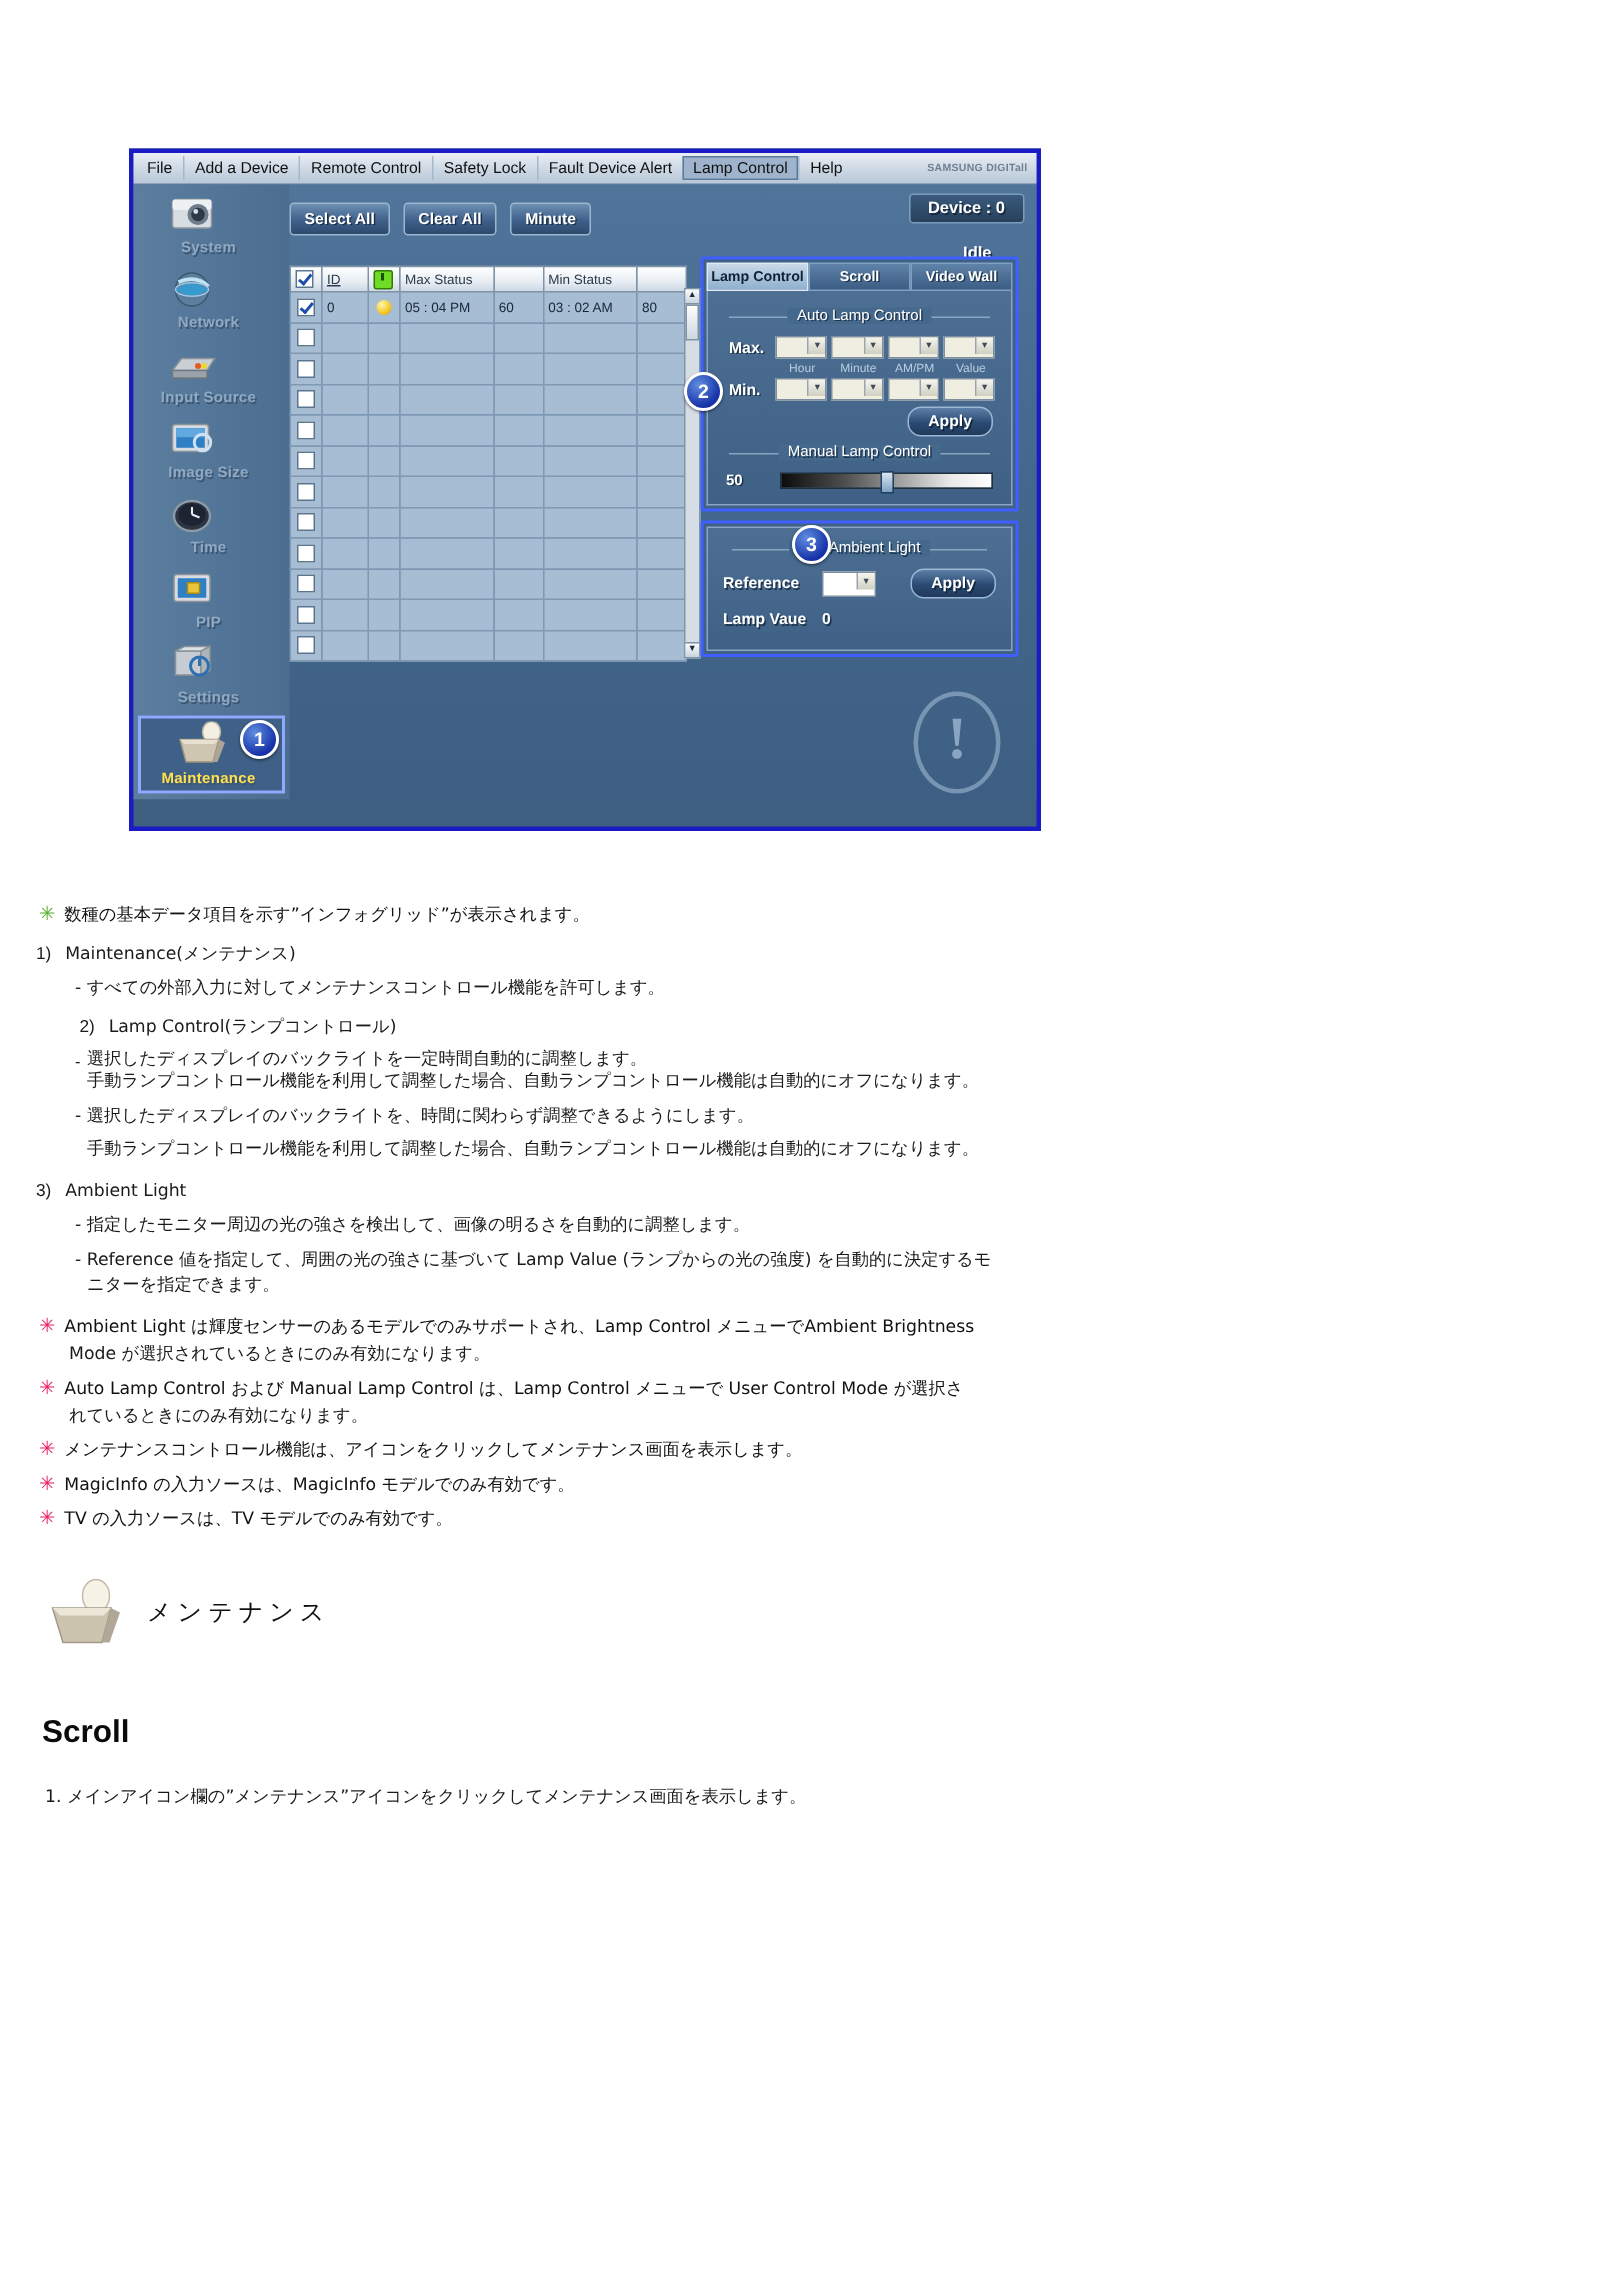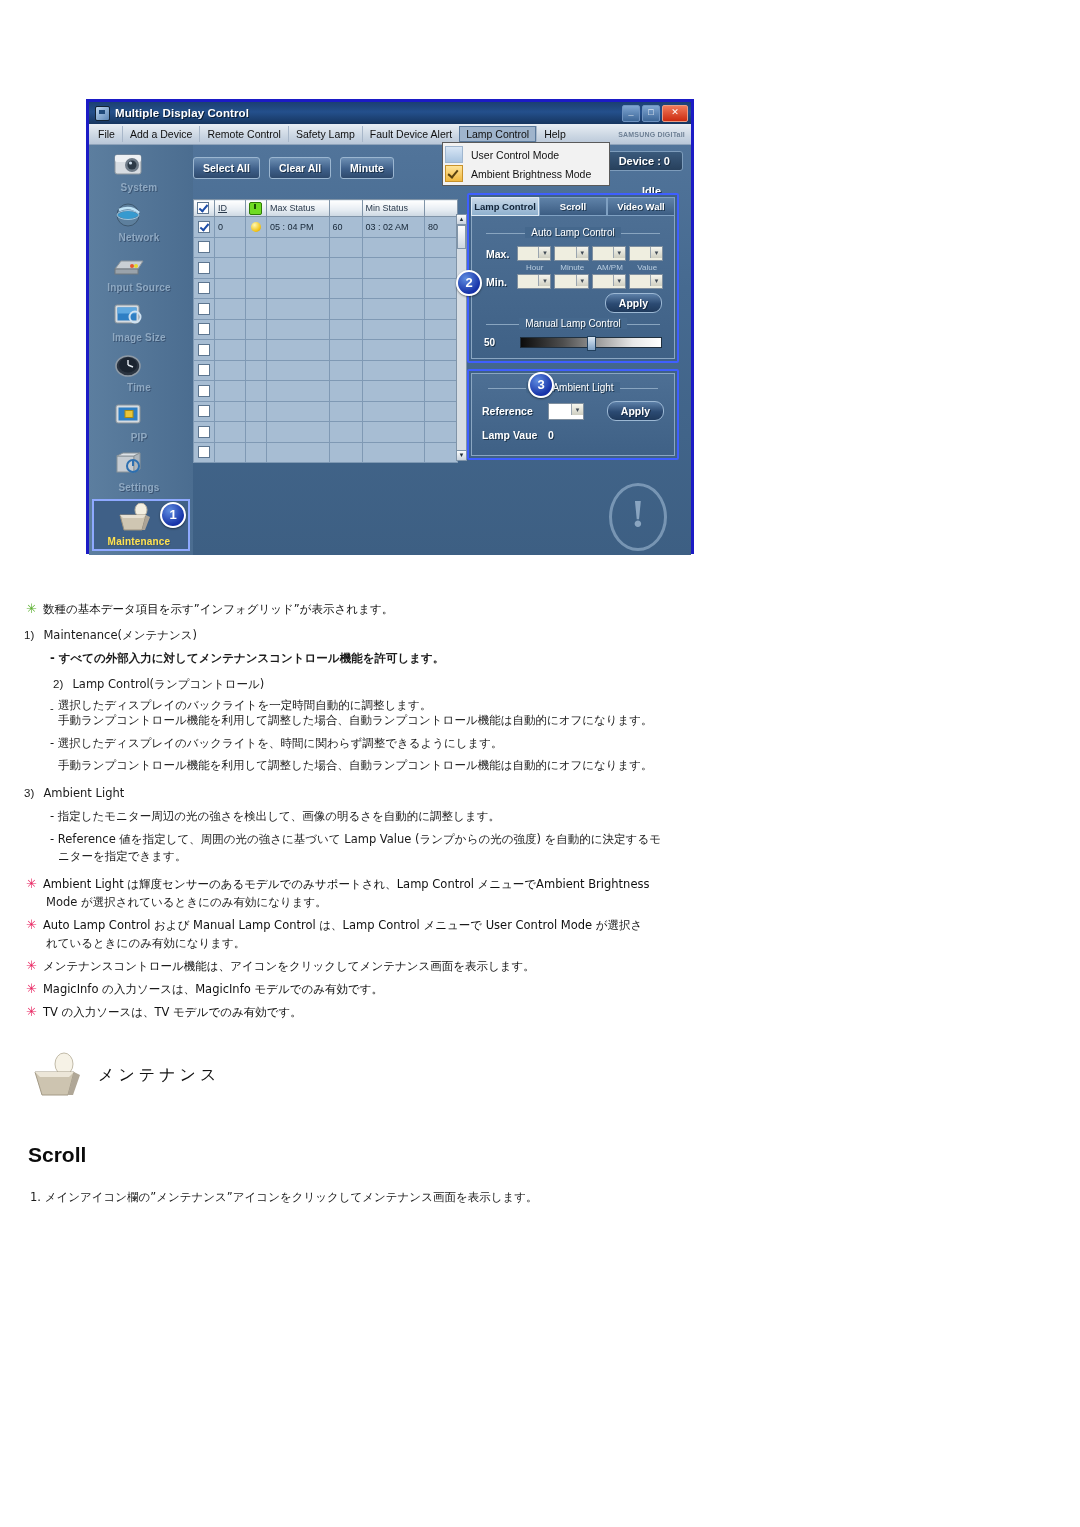--- a/index.html
+++ b/index.html
@@ -617,35 +617,26 @@
     top: 1190px;
     font-size: 11.5px;
     color:#1a1a1a;
   }
 </style>
 </head>
 <body>
 
 <div class="app-window">
 
-  <div class="titlebar">
-    <div class="titlebar-icon"></div>
-    <div class="titlebar-text">Multiple Display Control</div>
-    <div class="win-buttons">
-      <div class="win-btn">_</div>
-      <div class="win-btn">□</div>
-      <div class="win-btn close">✕</div>
-    </div>
-  </div>
 
   <div class="menubar">
     <div class="menu-item">File</div>
     <div class="menu-item">Add a Device</div>
     <div class="menu-item">Remote Control</div>
-    <div class="menu-item">Safety Lamp</div>
+    <div class="menu-item">Safety Lock</div>
     <div class="menu-item">Fault Device Alert</div>
     <div class="menu-item active">Lamp Control</div>
     <div class="menu-item">Help</div>
     <div class="samsung-logo">SAMSUNG DIGITall</div>
   </div>
 
   <div class="content-area">
 
     <div class="device-badge">Device : 0</div>
     <div class="idle-text">Idle</div>
@@ -982,44 +973,34 @@
             <div class="amb-lbl">Lamp Vaue</div>
             <div class="amb-val">0</div>
           </div>
         </div>
       </div>
     </div>
 
     <div class="watermark">!</div>
   </div>
 
-  <div class="lamp-dropdown">
-    <div class="dd-item">
-      <div class="dd-check blue"></div>
-      <div class="dd-label">User Control Mode</div>
-    </div>
-    <div class="dd-item">
-      <div class="dd-check checked"></div>
-      <div class="dd-label">Ambient Brightness Mode</div>
-    </div>
-  </div>
 </div>
 
 <div class="doc">
 
   <div class="star-line" style="left:26px; top:601px; width:900px;">
     <div class="star green">✳</div>
     <div class="jp">数種の基本データ項目を示す”インフォグリッド”が表示されます。</div>
   </div>
 
   <div class="txt-line" style="left:24px; top:627px;">
     <span>1)</span>
     <span class="jp" style="margin-left:6px;">Maintenance(メンテナンス)</span>
   </div>
-  <div class="txt-line jp" style="left:50px; top:650px;font-weight:bold;">-  すべての外部入力に対してメンテナンスコントロール機能を許可します。</div>
+  <div class="txt-line jp" style="left:50px; top:650px;">-  すべての外部入力に対してメンテナンスコントロール機能を許可します。</div>
 
   <div class="txt-line" style="left:24px; top:676px;margin-left:29px;">
     <span>2)</span>
     <span class="jp" style="margin-left:6px;">Lamp Control(ランプコントロール)</span>
   </div>
   <div class="txt-line" style="left:50px; top:700px; font-size:11px;">-</div>
   <div class="txt-line jp" style="left:58px; top:697px;">選択したディスプレイのバックライトを一定時間自動的に調整します。</div>
   <div class="txt-line jp" style="left:58px; top:712px;">手動ランプコントロール機能を利用して調整した場合、自動ランプコントロール機能は自動的にオフになります。</div>
   <div class="txt-line jp" style="left:50px; top:735px;">-  選択したディスプレイのバックライトを、時間に関わらず調整できるようにします。</div>
   <div class="txt-line jp" style="left:58px; top:757px;">手動ランプコントロール機能を利用して調整した場合、自動ランプコントロール機能は自動的にオフになります。</div>

